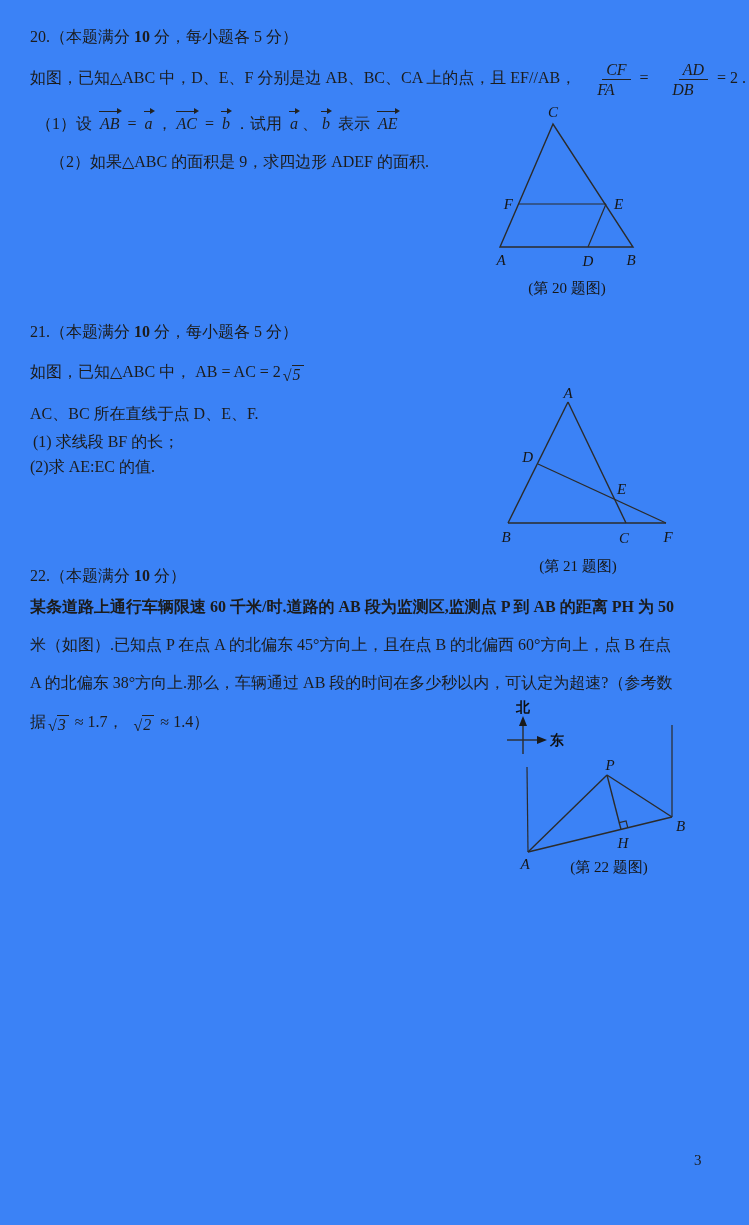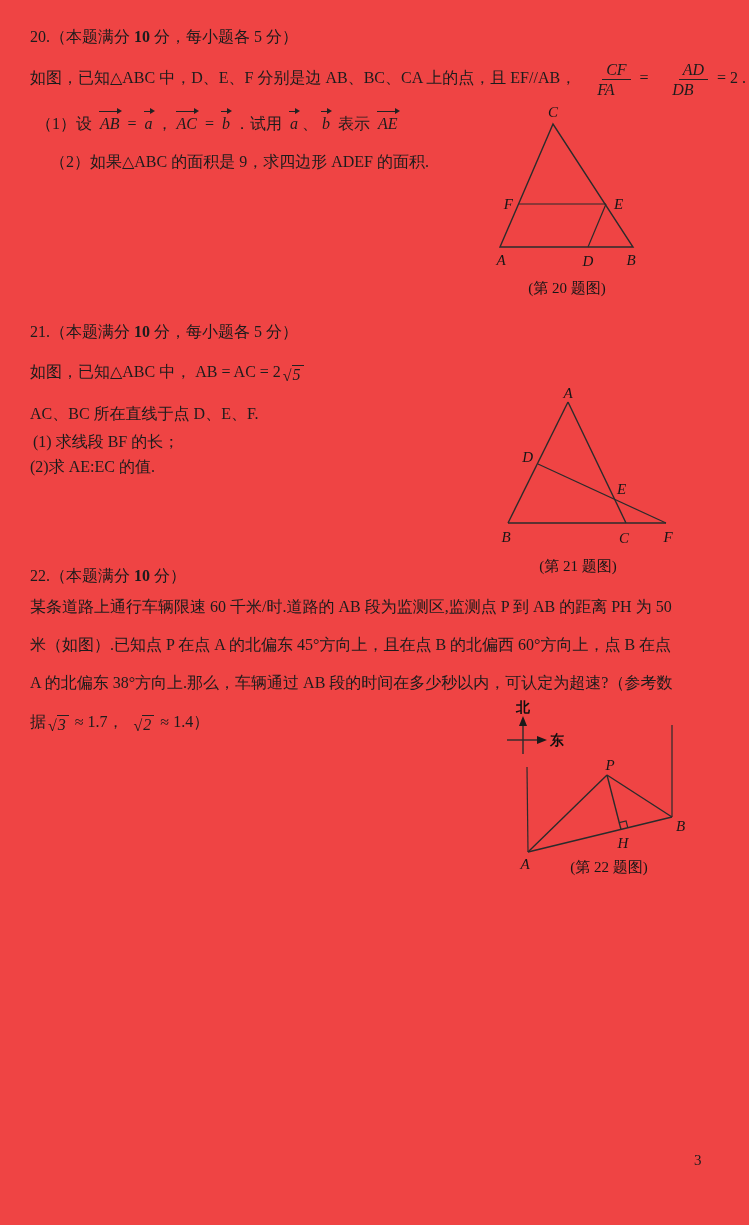--- a/index.html
+++ b/index.html
@@ -1,17 +1,17 @@
 <!DOCTYPE html>
 <html><head>
 <meta charset="utf-8">
 <style>
   html,body{margin:0;padding:0;background:#9a9a9a;}
   .page{
-    position:relative;width:749px;height:1225px;background:#ef4444;
+    position:relative;width:749px;height:1225px;background:#3b82f6;
     font-family:"Liberation Serif","DejaVu Serif",serif;
     color:#1c1c1c;font-size:16px;overflow:hidden;margin:0 auto;
   }
   .abs{position:absolute;white-space:nowrap;}
   .b{font-weight:bold;}
   
   .frac{
     display:inline-flex;flex-direction:column;align-items:center;
     vertical-align:middle;margin:0 5px;font-style:italic;line-height:1.2;
   }
@@ -94,21 +94,21 @@
       <text x="188" y="157" text-anchor="middle" class="pt">F</text>
       <text x="53" y="77" text-anchor="end" class="pt">D</text>
       <text x="137" y="109" text-anchor="start" class="pt">E</text>
       <text x="98" y="186" text-anchor="middle" class="cap">(第 21 题图)</text>
     </svg>
   </section>
 
   <section>
     <div class="abs" style="left:30px;top:566px;"><span>22.（本题满分 </span><span class="b">10</span><span> 分）</span></div>
 
-    <div class="abs" style="left:30px;top:597px;">某条道路上通行车辆限速 60 千米/时.道路的 AB 段为监测区,监测点 P 到 AB 的距离 PH 为 50</div>
+    <div class="abs" style="left:30px;top:597px;font-weight:bold;">某条道路上通行车辆限速 60 千米/时.道路的 AB 段为监测区,监测点 P 到 AB 的距离 PH 为 50</div>
     <div class="abs" style="left:30px;top:635px;">米（如图）.已知点 P 在点 A 的北偏东 45°方向上，且在点 B 的北偏西 60°方向上，点 B 在点</div>
     <div class="abs" style="left:30px;top:673px;">A 的北偏东 38°方向上.那么，车辆通过 AB 段的时间在多少秒以内，可认定为超速?（参考数</div>
 
     <div class="abs" style="left:30px;top:712px;"><span>据</span><span class="sqrt">
           <span class="sym">√</span>
           <span class="val">3</span>
         </span><span> ≈ 1.7，</span><span class="sqrt" style="margin-left:10px;">
           <span class="sym">√</span>
           <span class="val">2</span>
         </span><span> ≈ 1.4）</span></div>

